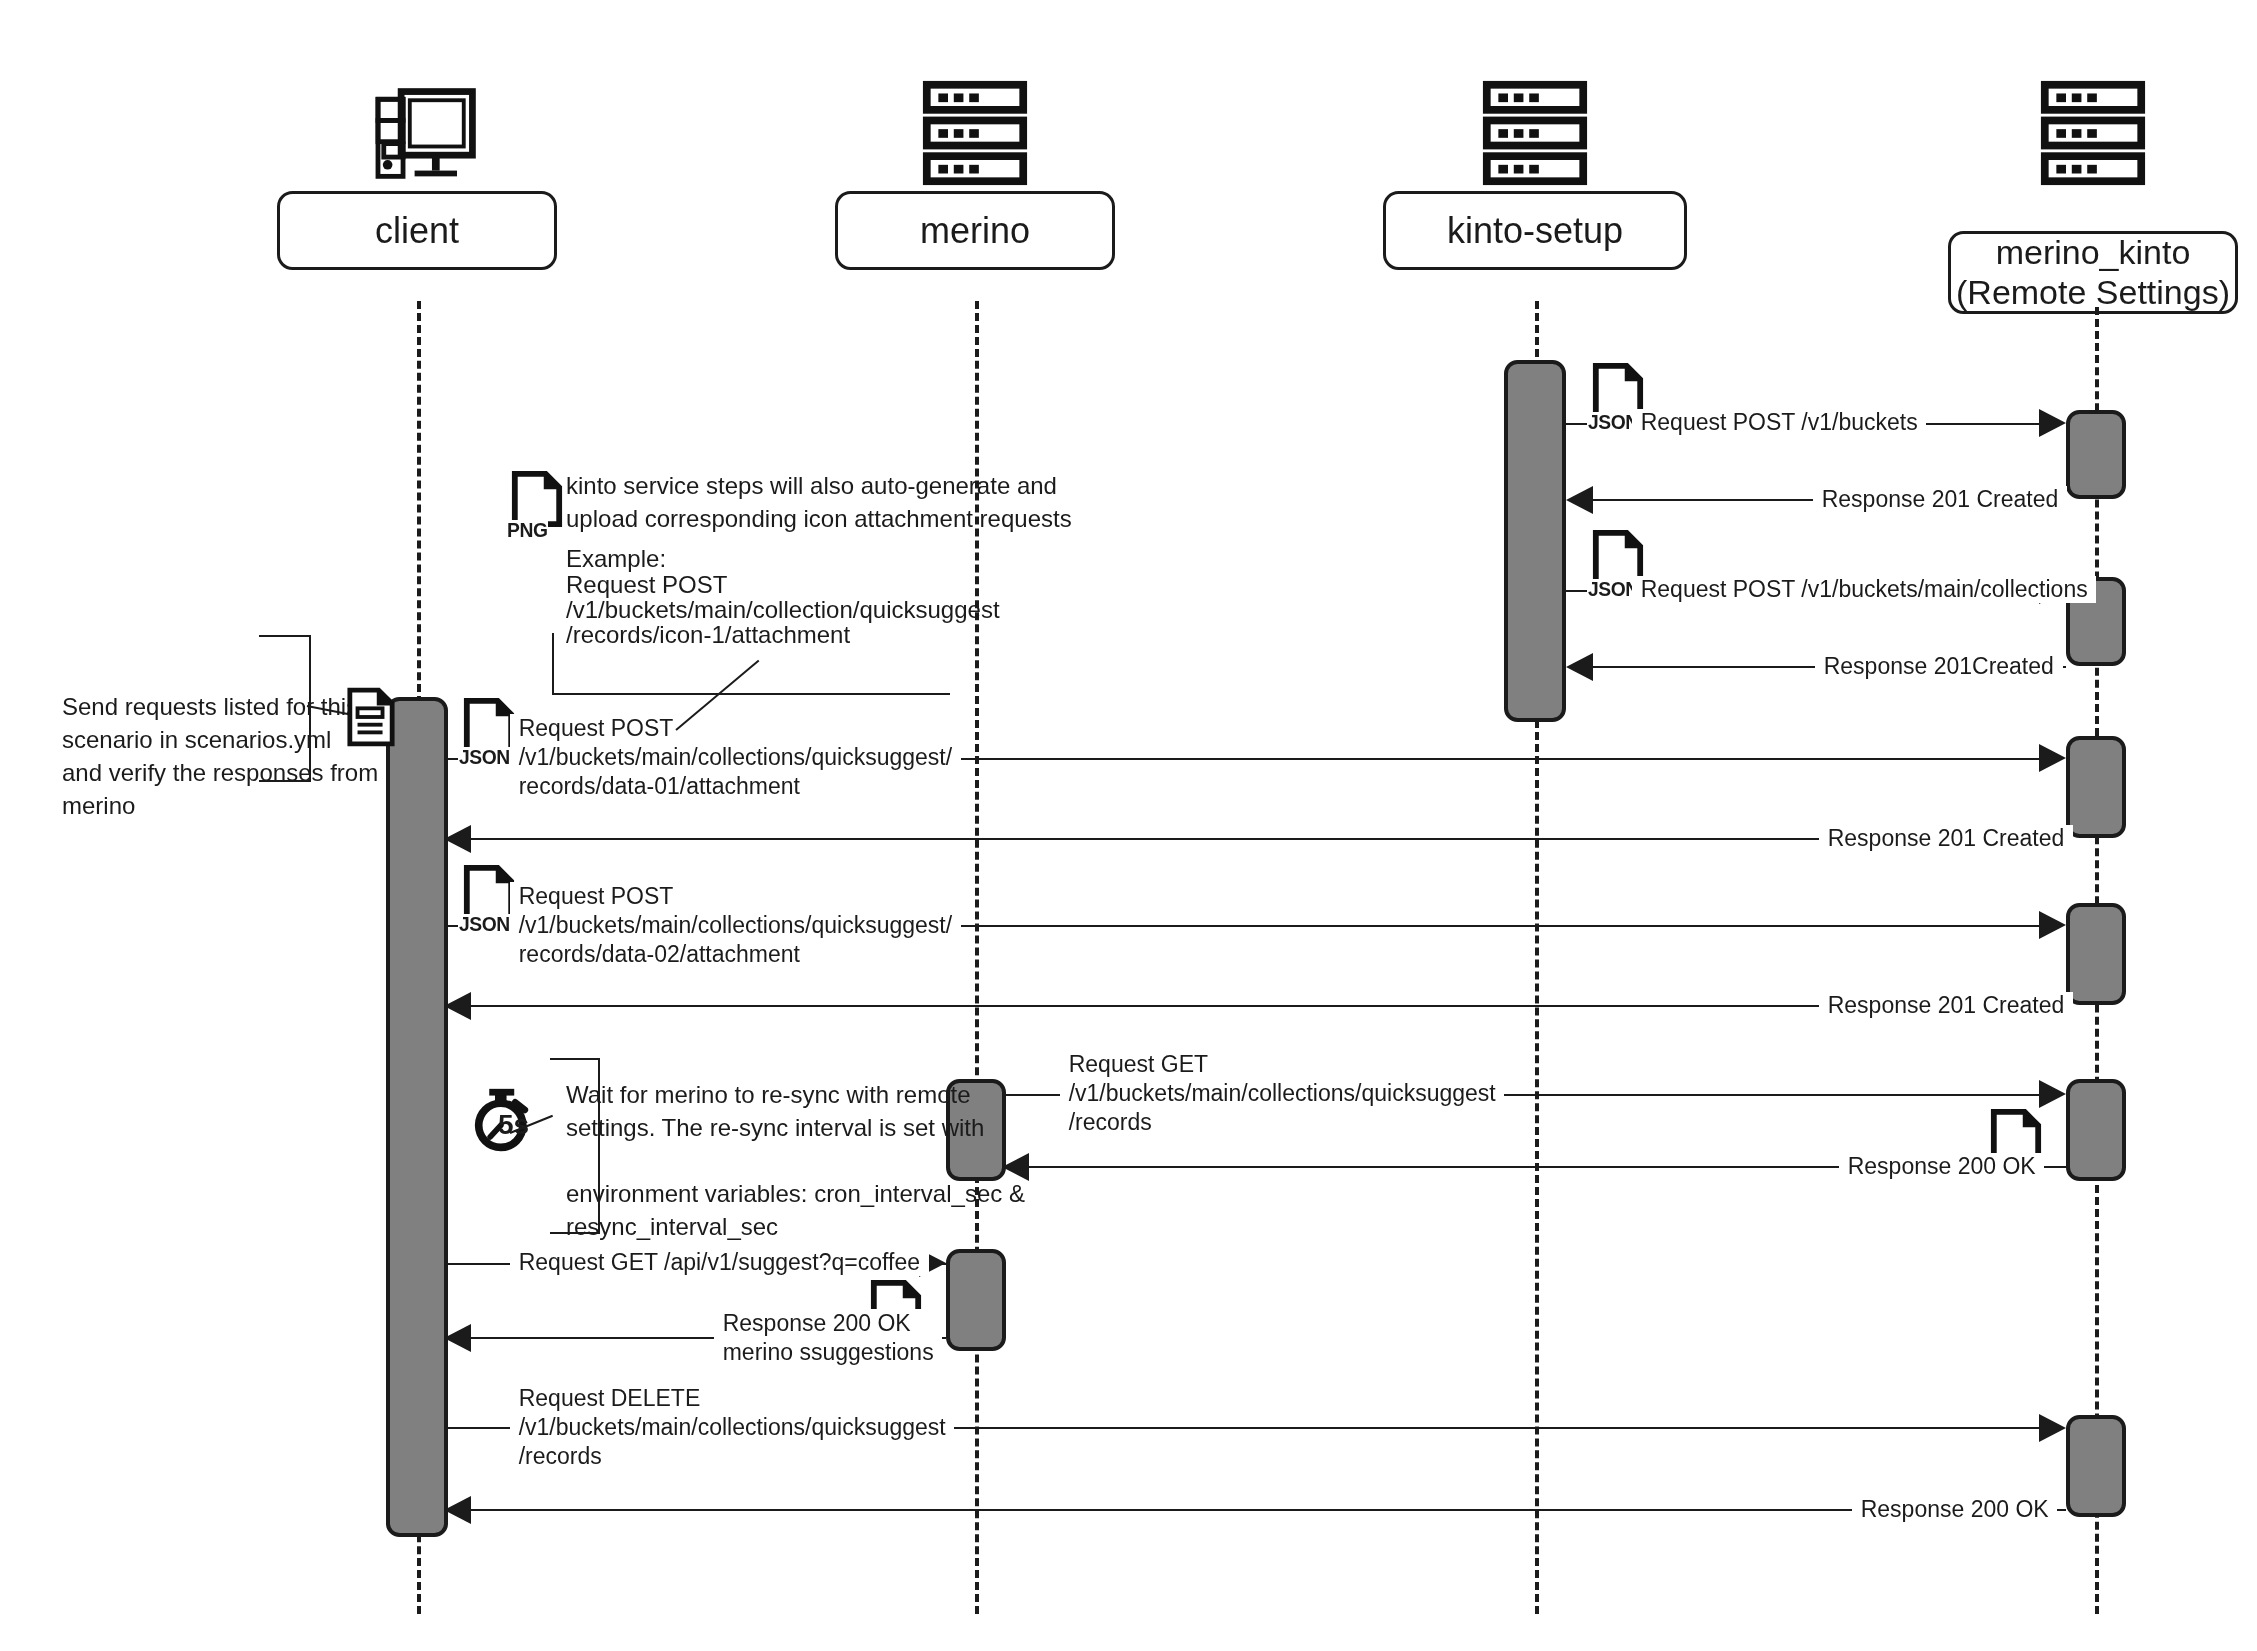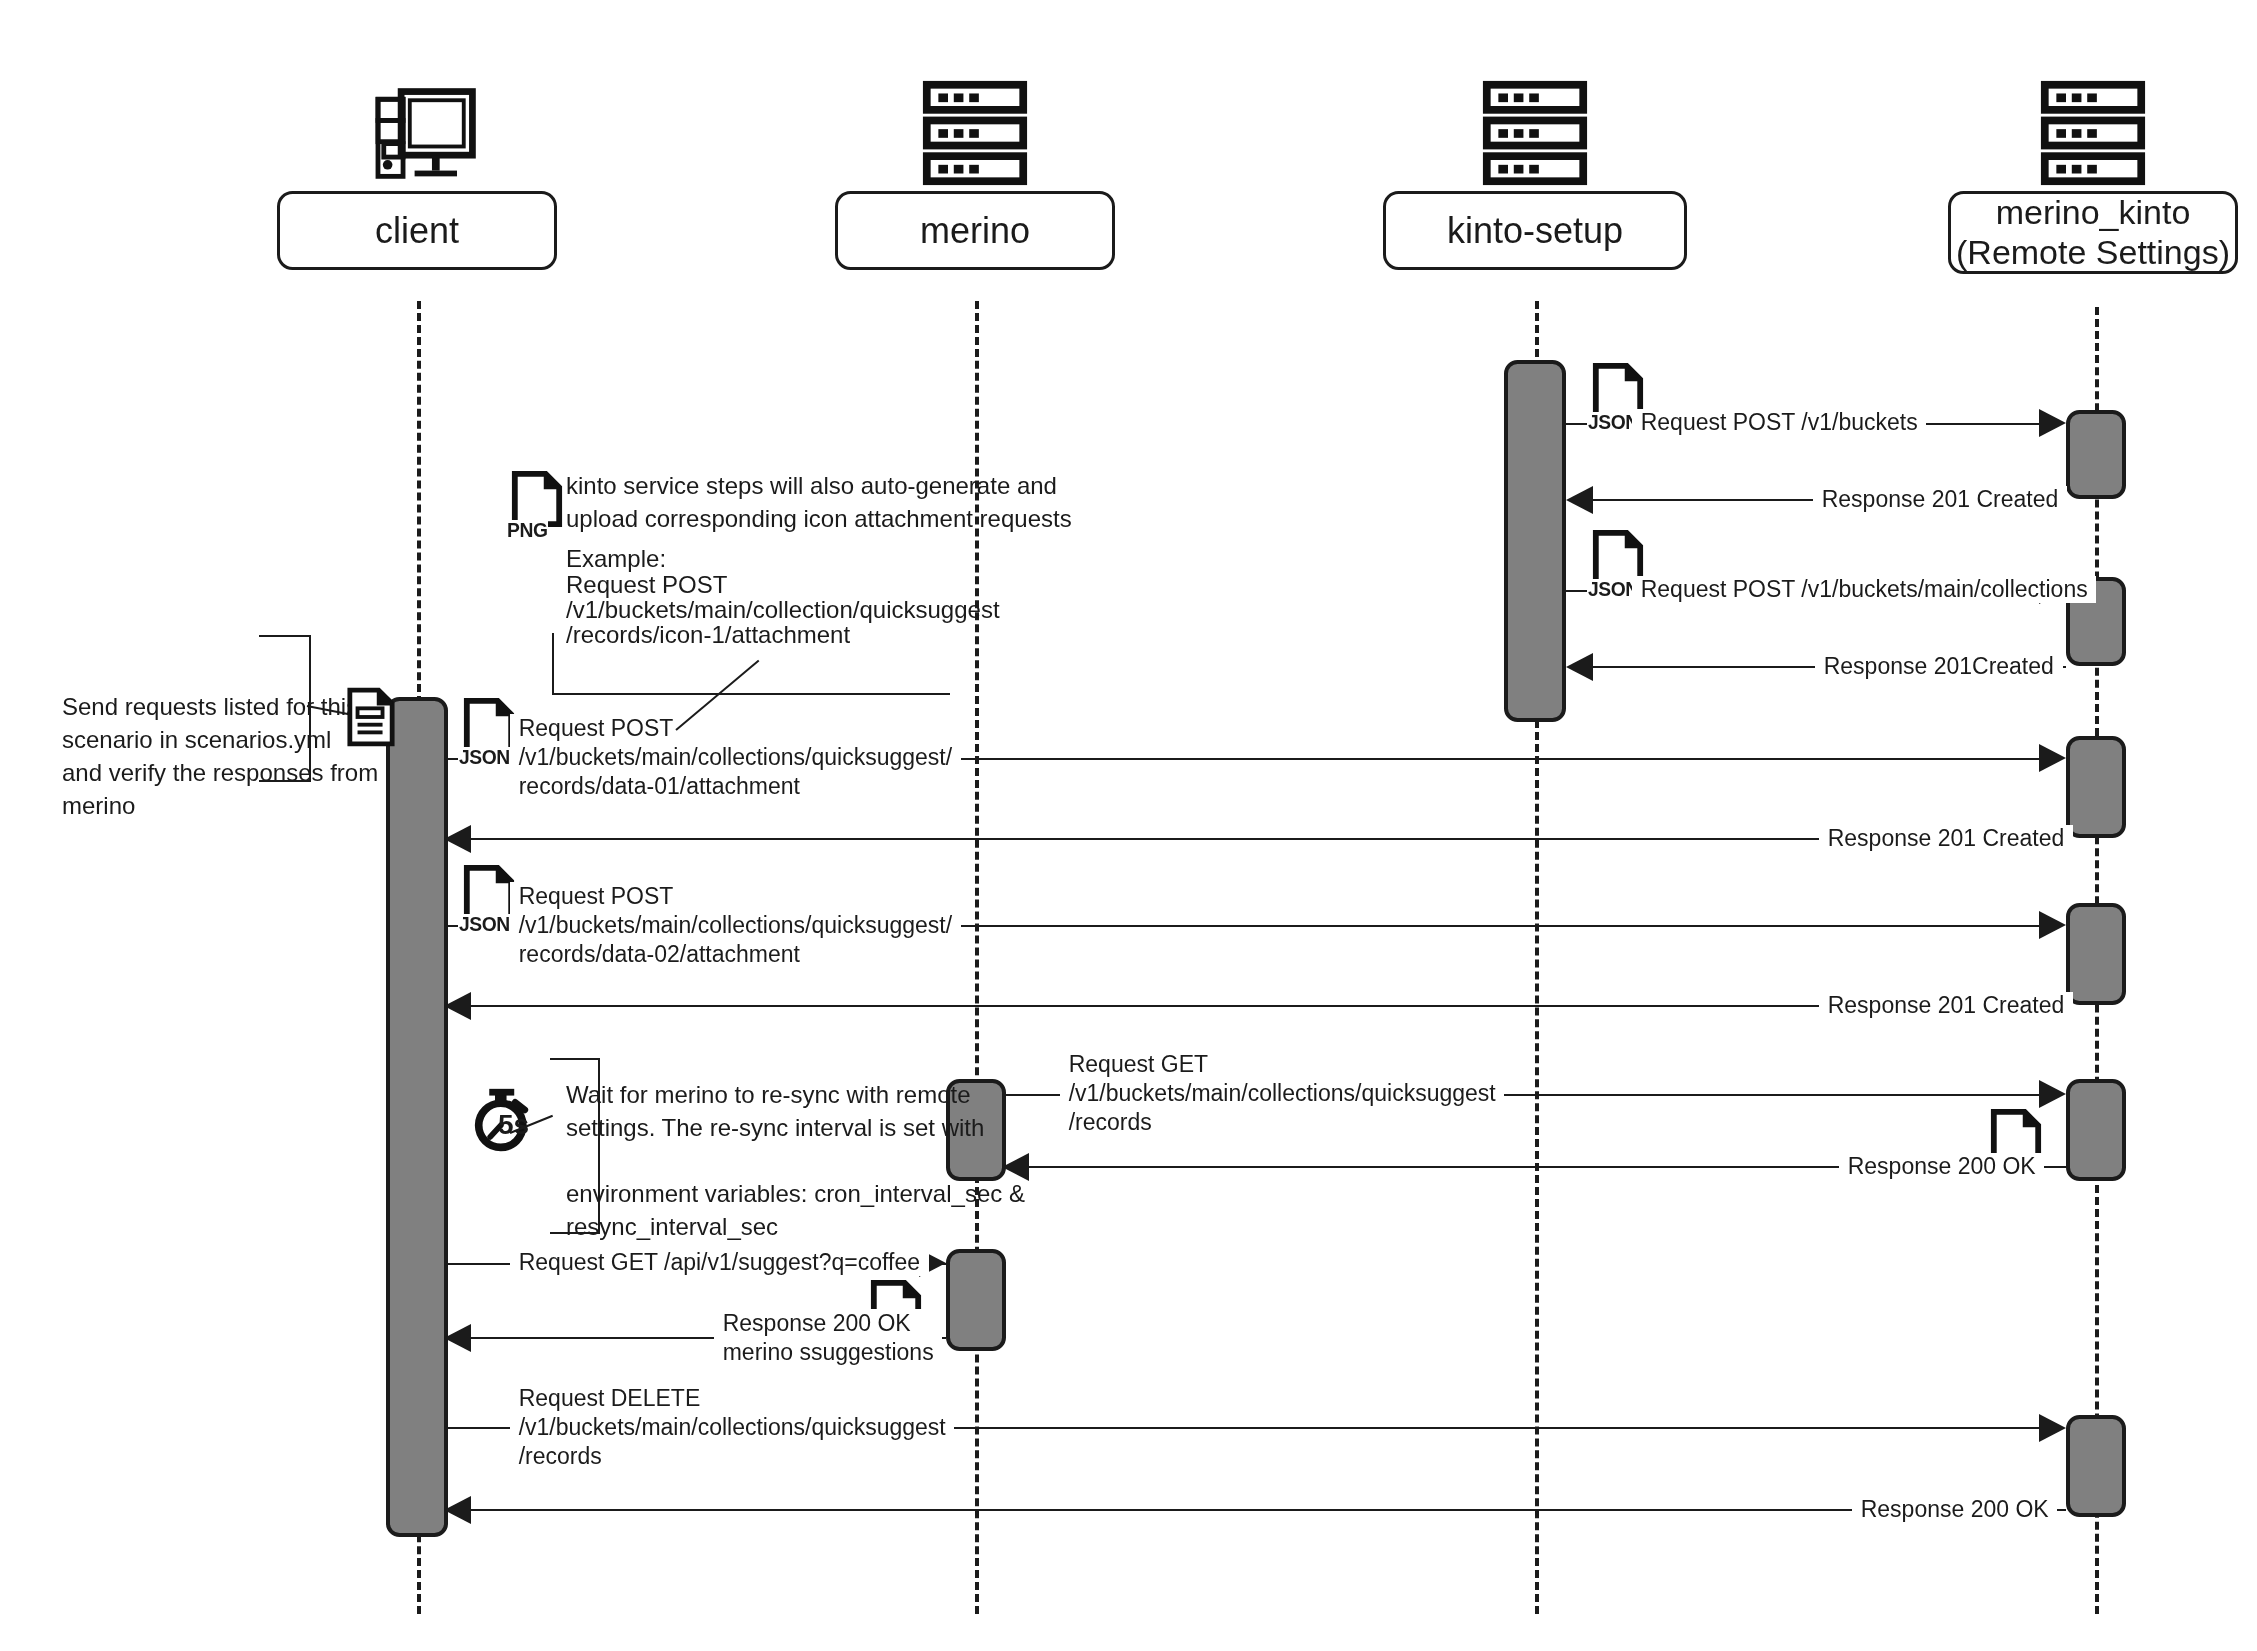--- a/index.html
+++ b/index.html
@@ -131,21 +131,21 @@
             <rect x="38" y="89" width="10" height="9"></rect>
             <rect x="54" y="89" width="10" height="9"></rect>
         </g>
       </svg>
     </div>
     <div class="actor-box one-line" style="width:304px;">
       <span>kinto-setup</span>
     </div>
   </div>
 
-  <div class="actor-head" style="left:1948px;top:75px;width:290px;">
+  <div class="actor-head" style="left:1948px;top:75px;width:290px;gap:40px;">
     <div class="actor-icon">
       <svg width="116" height="108" viewBox="0 0 120 112">
         <g stroke="#111" stroke-width="8" fill="none">
           <rect x="10" y="6" width="100" height="26"></rect>
           <rect x="10" y="43" width="100" height="26"></rect>
           <rect x="10" y="80" width="100" height="26"></rect>
         </g>
         <g fill="#111">
           <rect x="22" y="15" width="10" height="9"></rect>
             <rect x="38" y="15" width="10" height="9"></rect>

